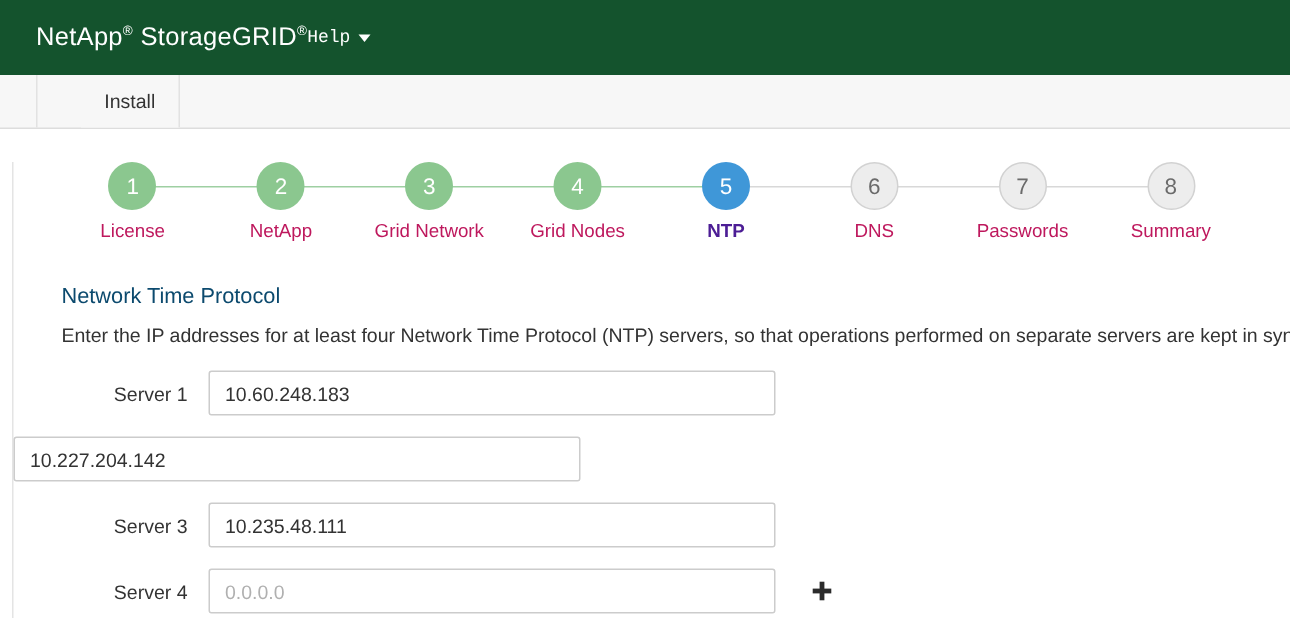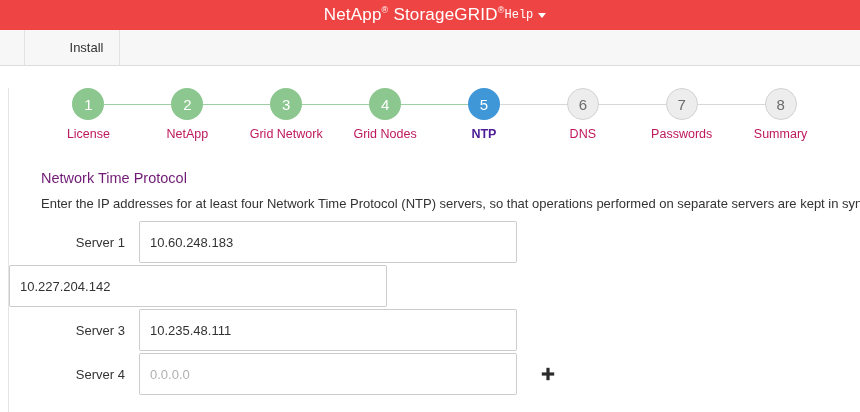--- a/index.html
+++ b/index.html
@@ -12,25 +12,25 @@
     overflow: hidden;
     background: #ffffff;
     font-family: "Liberation Sans", sans-serif;
     color: #333333;
     -webkit-font-smoothing: antialiased;
   }
 
   
   .app-header {
     position: relative;
-    height: 30px;
-    background: #ef4444;
-    display: flex;
-    align-items: center;
-    justify-content: center;
+    height: 50px;
+    background: #14532d;
+    display: flex;
+    align-items: center;
+    justify-content: flex-start;
   }
   .brand {
     margin-left: 24px;
     color: #ffffff;
     font-size: 17px;
     letter-spacing: .2px;
     white-space: nowrap;
   }
   .brand .reg {
     font-size: 9px;
@@ -163,21 +163,21 @@
     z-index: 1;
   }
   .connector.done {
     background: #9ecfa2;
   }
 
   
   .section-title {
     margin: 16px 0 0 32px;
     font-size: 14.5px;
-    color: #701a75;
+    color: #0c4a6e;
   }
   .section-desc {
     margin: 10px 0 0 32px;
     font-size: 13px;
     color: #333333;
     white-space: nowrap;
   }
 
   .form-rows {
     margin-top: 16px;
@@ -191,21 +191,21 @@
   .form-label {
     width: 130px;
     text-align: right;
     padding-right: 14px;
     font-size: 13px;
     color: #333333;
     box-sizing: border-box;
   }
   .form-input {
     width: 378px;
-    height: 42px;
+    height: 30px;
     box-sizing: border-box;
     border: 1px solid #cccccc;
     border-radius: 2px;
     background: #ffffff;
     font-family: "Liberation Sans", sans-serif;
     font-size: 13px;
     color: #333333;
     padding: 0 10px;
     outline: none;
   }

